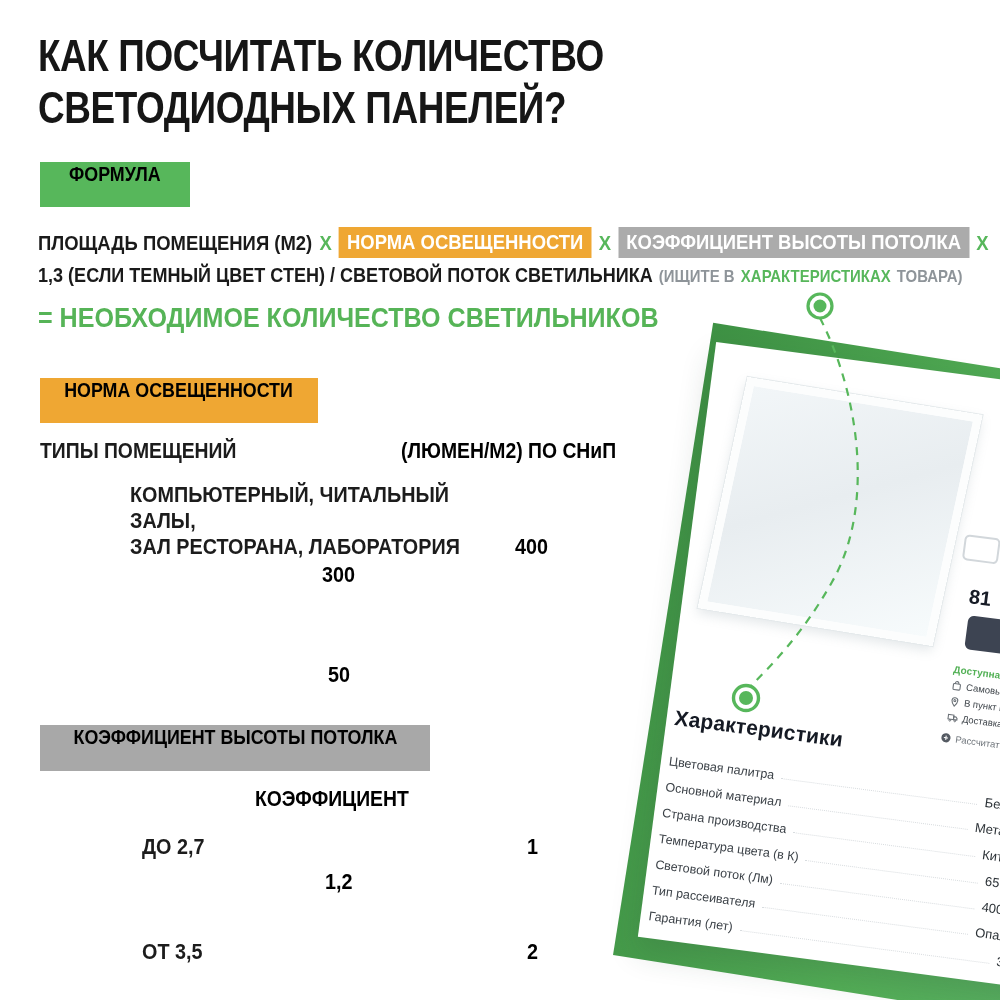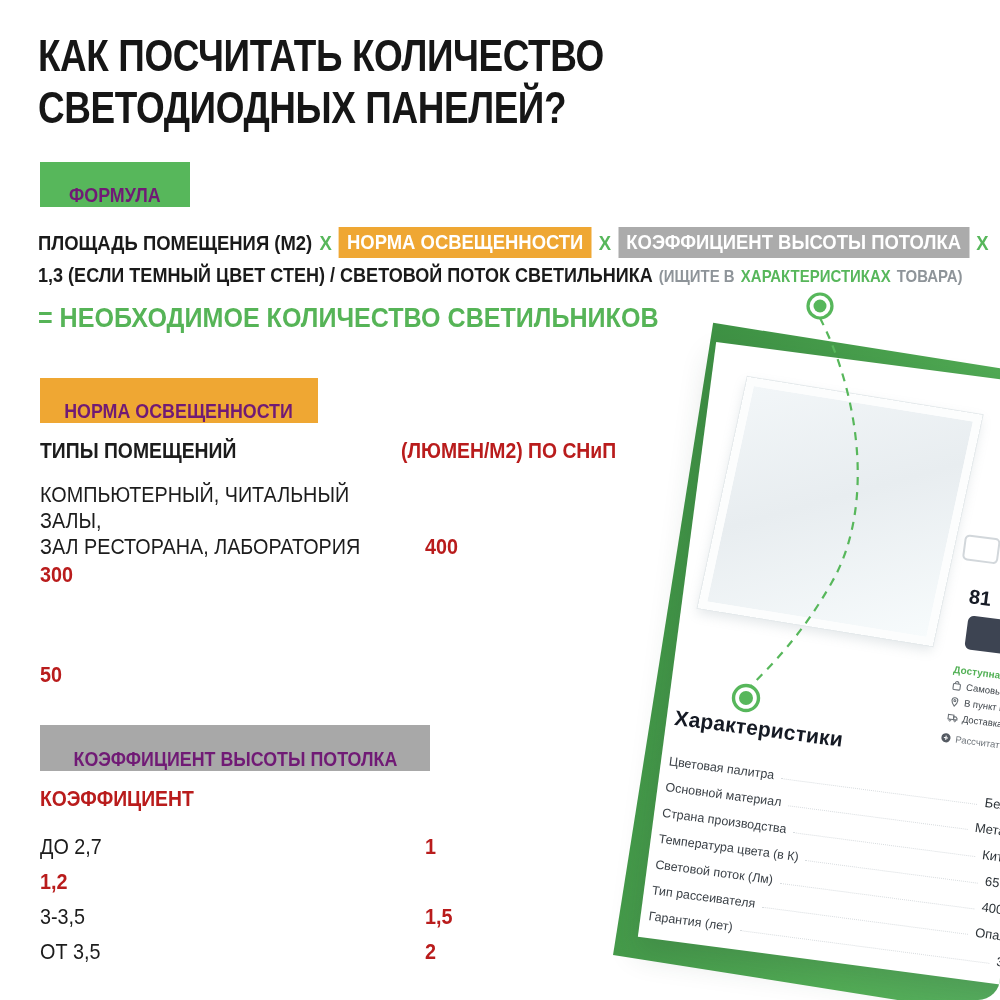--- a/index.html
+++ b/index.html
@@ -1,52 +1,52 @@
 <!DOCTYPE html>
 <html><head>
 <meta charset="utf-8">
 <style>
   * { margin:0; padding:0; box-sizing:border-box; }
   html,body { width:1000px; height:1000px; background:#fff; }
   body { font-family:"Liberation Sans", sans-serif; color:#1a1a1a; }
-  .page { position:relative; width:1000px; height:1000px; overflow:hidden; background:#fff;border-radius:22px; }
+  .page { position:relative; width:1000px; height:1000px; overflow:hidden; background:#fff; }
 
   .cond   { display:inline-block; transform:scaleX(.9);  transform-origin:0 50%; white-space:nowrap; }
   .cond82 { display:inline-block; transform:scaleX(.82); transform-origin:0 50%; white-space:nowrap; }
   .cond85c{ display:inline-block; transform:scaleX(.85); transform-origin:50% 50%; white-space:nowrap; }
   .condL  { display:inline-block; transform:scaleX(.92); transform-origin:0 0; white-space:pre-line; }
 
   
   .title { position:absolute; left:38px; top:30px; font-weight:bold; font-size:45px; line-height:52px; letter-spacing:-.5px; color:#161616; }
 
   
-  .badge { position:absolute; color:#701a75; font-weight:bold; font-size:21px; text-align:center; display:flex; align-items:flex-end; justify-content:center; }
+  .badge { position:absolute; color:#000000; font-weight:bold; font-size:21px; text-align:center; display:flex; align-items:flex-start; justify-content:center; }
   .badge-green  { left:40px; top:162px; width:150px; height:45px; background:#57B75B; }
   .badge-orange { left:40px; top:378px; width:278px; height:45px; background:#EFA733; }
   .badge-gray   { left:40px; top:725px; width:390px; height:46px; background:#A8A8A8; }
 
   
   .f-line1 { position:absolute; left:38px; top:227px; display:flex; align-items:center; gap:8px;
              font-weight:bold; font-size:20.5px; transform:scaleX(.9); transform-origin:0 50%; white-space:nowrap; }
   .f-line2 { position:absolute; left:38px; top:263px; display:flex; align-items:baseline; gap:7px;
              font-weight:bold; font-size:20.5px; transform:scaleX(.88); transform-origin:0 50%; white-space:nowrap; }
   .f-x { color:#57B75B; font-weight:bold; }
   .hl  { color:#fff; padding:3px 9px 4px; }
   .hl-orange { background:#EFA733; }
   .hl-gray   { background:#ABABAB; }
   .f-note  { font-size:17px; font-weight:bold; color:#8E9499; }
   .f-note-green { font-size:17px; font-weight:bold; color:#57B75B; }
   .f-result { position:absolute; left:38px; top:301px; font-weight:bold; font-size:28.5px; color:#56B457;
               transform:scaleX(.88); transform-origin:0 50%; white-space:nowrap; }
 
   
-  .t-row { position:absolute; left:40px; width:600px; display:flex; align-items:flex-end; }
-  .t-label { width:385px; font-size:21.5px; color:#1c1c1c; line-height:26px; }
+  .t-row { position:absolute; left:40px; width:600px; display:flex; align-items:flex-end;justify-content:center; }
+  .t-label { width:385px; font-size:21.5px; color:#1c1c1c; line-height:26px;font-weight:bold; }
   .t-head .t-label, .t-head .t-value { font-weight:bold; }
-  .t-value { font-size:21.5px; font-weight:bold; color:#b91c1c; line-height:26px; }
+  .t-value { font-size:21.5px; font-weight:bold; color:#000000; line-height:26px; }
 
   
   .green-sheet { position:absolute; left:660px; top:358px; width:500px; height:640px;
                  background:linear-gradient(100deg,#3E9144 0%,#53AE56 55%,#5CB467 100%);
                  transform:rotate(9deg); z-index:1; }
   .card { position:absolute; left:675px; top:370px; width:470px; height:600px; background:#fff;
           transform:rotate(7.5deg); z-index:2; box-shadow:0 14px 30px rgba(40,60,50,.18); }
 
   .panel { position:absolute; left:26px; top:34px; width:238px; height:236px;
            border:8px solid #fcfdfd;
@@ -131,24 +131,20 @@
   <div class="t-row t-head" style="top:786px">
     <div class="t-value"><span class="cond">КОЭФФИЦИЕНТ</span></div>
   </div>
   <div class="t-row" style="top:834px">
     <div class="t-label"><span class="condL">ДО 2,7</span></div>
     <div class="t-value"><span class="condL">1</span></div>
   </div>
   <div class="t-row" style="top:869px">
     <div class="t-value"><span class="condL">1,2</span></div>
   </div>
-  <div class="t-row" style="top:904px">
-    <div class="t-label"><span class="condL">3-3,5</span></div>
-    <div class="t-value"><span class="condL">1,5</span></div>
-  </div>
   <div class="t-row" style="top:939px">
     <div class="t-label"><span class="condL">ОТ 3,5</span></div>
     <div class="t-value"><span class="condL">2</span></div>
   </div>
 
   <div class="green-sheet"></div>
 
   <div class="card">
     <div class="panel"></div>
 

